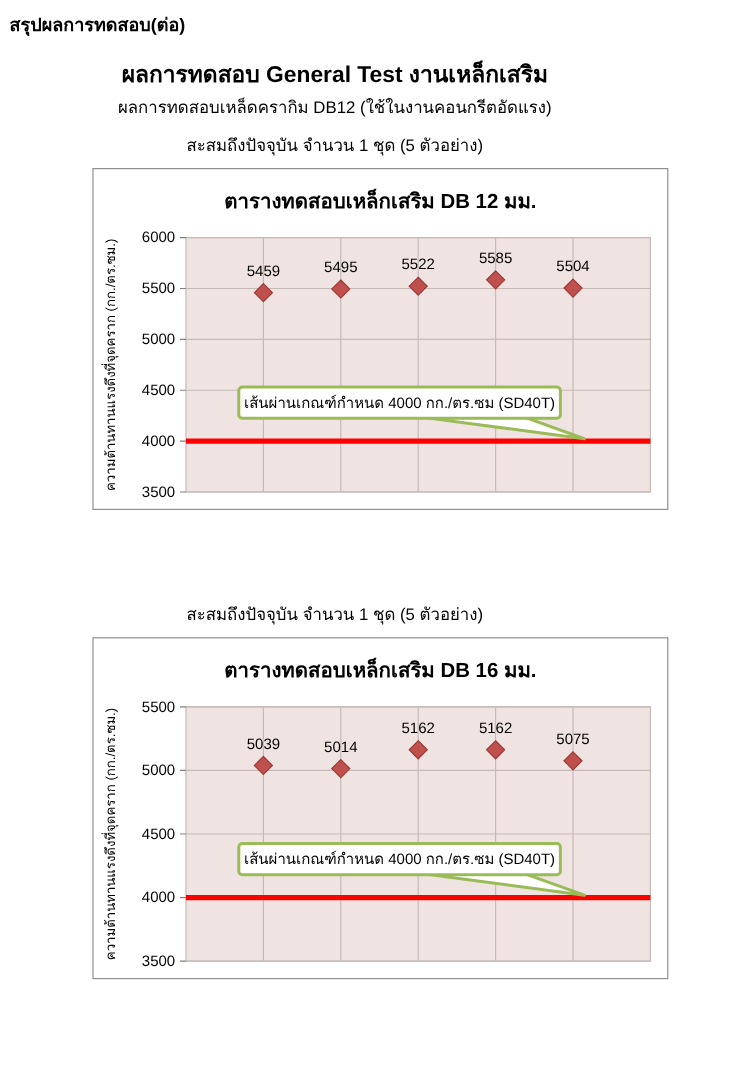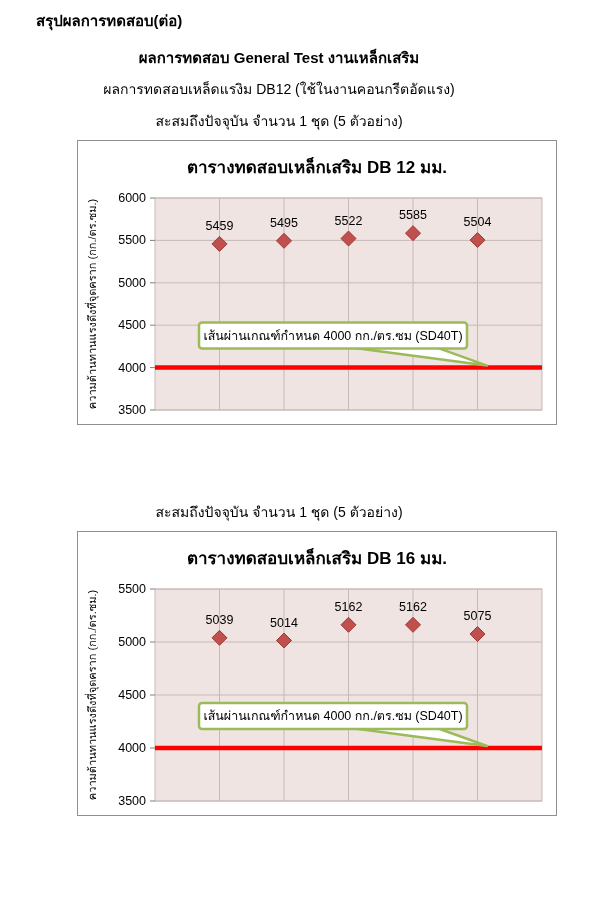--- a/index.html
+++ b/index.html
@@ -1,39 +1,39 @@
 <!DOCTYPE html>
 <html><head>
 <meta charset="utf-8">
 <style>
   html,body{margin:0;padding:0;background:#ffffff;}
   body{font-family:"Liberation Sans","DejaVu Sans",sans-serif;color:#000;}
   .page{position:relative;width:614px;height:908px;background:#fff;overflow:hidden;}
-  .doc-header{position:absolute;left:8px;top:9px;font-size:15px;font-weight:bold;margin-left:28px;}
+  .doc-header{position:absolute;left:8px;top:9px;font-size:15px;font-weight:bold;}
   .center-line{position:absolute;left:0;width:558px;text-align:center;}
-  .doc-title{top:46px;font-size:15px;font-weight:bold;}
+  .doc-title{top:46px;font-size:19px;font-weight:bold;}
   .sec-line1-0{top:78px;font-size:14px;}
   .sec-line2-0{top:110px;font-size:14px;}
   .sec-line1-1{top:470px;font-size:14px;}
   .sec-line2-1{top:501px;font-size:14px;}
   .chart-box{position:absolute;left:77px;width:478px;height:283px;border:1px solid #8f8f8f;background:#fff;}
   .chart-box-0{top:140px;}
   .chart-box-1{top:531px;}
   svg{display:block;}
 </style>
 </head>
 <body>
 
 <div class="page">
 
   <div class="doc-header">สรุปผลการทดสอบ(ต่อ)</div>
 
   <div class="center-line doc-title">ผลการทดสอบ General Test งานเหล็กเสริม</div>
 
-  <div class="center-line sec-line1-0">ผลการทดสอบเหล็ดแรงิม DB12 (ใช้ในงานคอนกรีตอัดแรง)</div>
+  <div class="center-line sec-line1-0">ผลการทดสอบเหล็ดครากิม DB12 (ใช้ในงานคอนกรีตอัดแรง)</div>
   <div class="center-line sec-line2-0">สะสมถึงปัจจุบัน จำนวน 1 ชุด (5 ตัวอย่าง)</div>
 
   <div class="chart-box chart-box-0">
     <svg width="478" height="283" viewBox="0 0 478 283">
         <rect x="77" y="57" width="387" height="212" fill="#F0E4E2" stroke="#C6BAB8" stroke-width="1"></rect>
         <line x1="77" y1="57" x2="464" y2="57" stroke="#C6BAB8" stroke-width="1"></line>
         <line x1="72" y1="57" x2="77" y2="57" stroke="#808080" stroke-width="1"></line>
         <text x="68" y="61" text-anchor="end" font-size="12.5" fill="#000000">6000</text>
         <line x1="77" y1="99.4" x2="464" y2="99.4" stroke="#C6BAB8" stroke-width="1"></line>
         <line x1="72" y1="99.4" x2="77" y2="99.4" stroke="#808080" stroke-width="1"></line>

